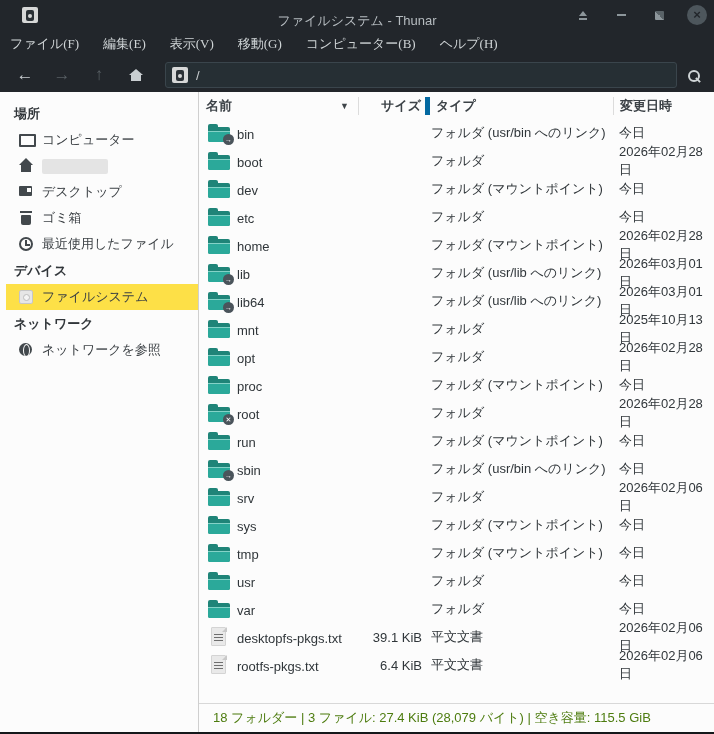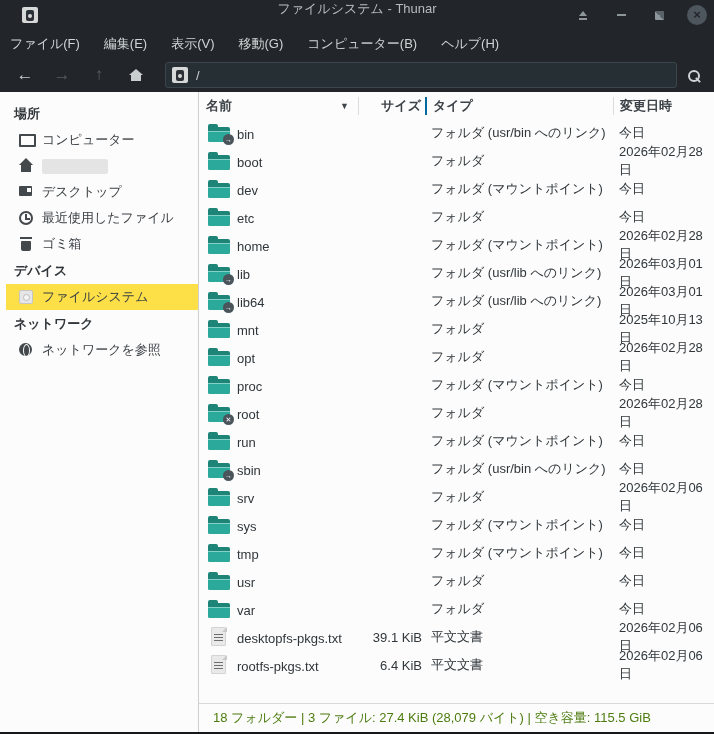--- a/index.html
+++ b/index.html
@@ -2,33 +2,33 @@
 <html><head>
 <meta charset="utf-8">
 <style>
   * { margin:0; padding:0; box-sizing:border-box; }
   html,body { width:714px; height:734px; }
   body { font-family:"Liberation Sans","DejaVu Sans",sans-serif; font-size:13px; }
   .window { position:relative; width:714px; height:734px; background:#fcfcfc; overflow:hidden; border-bottom:2px solid #14181b; }
 
   
   .chrome { position:absolute; top:0; left:0; right:0; height:92px; background:#22262b; }
-  .titlebar { display:flex; align-items:flex-start; height:30px; padding:0 8px; position:relative; }
+  .titlebar { display:flex; align-items:flex-end; height:30px; padding:0 8px; position:relative; }
   .win-icon { position:absolute; left:22px; top:7px; }
   .title { flex:1; text-align:center; color:#b6bcc0; font-size:13px; }
   .win-buttons { position:absolute; right:6px; top:0; height:30px; display:flex; align-items:center; gap:16px; }
   .wb { width:22px; height:22px; display:flex; align-items:center; justify-content:center; cursor:default; }
   .ico-eject { position:relative; width:12px; height:9px; }
   .ico-eject::before { content:""; position:absolute; left:2px; top:0; border-left:4px solid transparent; border-right:4px solid transparent; border-bottom:5px solid #8d969b; }
   .ico-eject::after { content:""; position:absolute; left:2px; bottom:0; width:8px; height:2px; background:#8d969b; }
   .ico-min { width:9px; height:2px; background:#8d969b; }
   .ico-max { width:9px; height:9px; background:linear-gradient(45deg,#8d969b 50%,#5a6368 50%); border-radius:1px; }
   .ico-close { width:20px; height:20px; border-radius:50%; background:#4d565c; color:#22262b; font-size:13px; font-weight:bold; line-height:19px; text-align:center; }
 
-  .menubar { display:flex; align-items:center; height:28px; padding-left:10px; gap:24px; }
+  .menubar { display:flex; align-items:center; height:28px; padding-left:10px; gap:24px;font-family:Liberation Serif, serif; }
   .menu-item { color:#cfd4d6; font-size:13px; cursor:default; }
 
   .toolbar { display:flex; align-items:center; height:34px; padding-left:12px; }
   .tb-btn { width:26px; height:26px; display:flex; align-items:center; justify-content:center; margin-right:11px; font-size:17px; }
   .tb-enabled { color:#c9ced1; }
   .tb-disabled { color:#585f64; }
   .ico-house { position:relative; width:14px; height:12px; }
   .ico-house::before { content:""; position:absolute; top:0; left:0; border-left:7px solid transparent; border-right:7px solid transparent; border-bottom:6px solid #c9ced1; }
   .ico-house::after { content:""; position:absolute; top:6px; left:2px; width:10px; height:6px; background:#c9ced1; }
   .pathbar { display:flex; align-items:center; width:512px; height:26px; margin-left:5px; background:#262f34; border:1px solid #3a454c; border-radius:3px; padding:0 6px; }
@@ -64,21 +64,21 @@
   .si-drive::before { content:""; position:absolute; inset:1px; background:#e6e6e6; border:1px solid #c6c6c6; border-radius:2px; }
   .si-drive::after { content:""; position:absolute; left:5px; top:5px; width:5px; height:5px; border:1px solid #bdbdbd; border-radius:50%; background:#f4f4f4; }
   .si-network::before { content:""; position:absolute; left:1px; top:1px; width:13px; height:13px; background:#42484c; border-radius:50%; }
   .si-network::after { content:""; position:absolute; left:5px; top:2px; width:5px; height:11px; border:1px solid #fcfcfc; border-radius:50%; box-shadow:-4px 5px 0 -4.5px #fcfcfc, 4px 5px 0 -4.5px #fcfcfc; }
 
   
   .filepane { flex:1; display:flex; flex-direction:column; background:#fcfcfc; }
   .list-header { display:flex; height:27px; align-items:center; color:#3c4247; font-weight:bold; }
   .col-name { width:159px; display:flex; align-items:center; padding-left:7px; }
   .col-size { width:67px; border-left:1px solid #dcdcdc; height:18px; display:flex; align-items:center; justify-content:flex-end; padding-right:4px; }
-  .col-type { width:188px; border-left:2px solid #0369a1; height:18px; display:flex; align-items:center; padding-left:6px; }
+  .col-type { width:188px; border-left:5px solid #0369a1; height:18px; display:flex; align-items:center; padding-left:6px; }
   .col-date { flex:1; border-left:1px solid #dcdcdc; height:18px; display:flex; align-items:center; padding-left:6px; }
   .sort-arrow { margin-left:auto; margin-right:9px; font-size:9px; color:#3f454a; }
   .rows { }
   .frow { display:flex; height:28px; align-items:center; color:#30363a; }
   .frow .c-name { width:159px; display:flex; align-items:flex-end; padding-left:9px; gap:7px; }
   .frow .c-size { width:67px; text-align:right; padding-right:3px; }
   .frow .c-type { width:188px; padding-left:6px; }
   .frow .c-date { flex:1; padding-left:6px; }
 
   
@@ -169,26 +169,26 @@
         </div>
         <div class="sb-item">
           <div class="si si-home"></div>
           <div class="redact-block"></div>
         </div>
         <div class="sb-item">
           <div class="si si-desktop"></div>
           <span>デスクトップ</span>
         </div>
         <div class="sb-item">
+          <div class="si si-trash"></div>
+          <span>ゴミ箱</span>
+        </div>
+        <div class="sb-item">
           <div class="si si-recent"></div>
           <span>最近使用したファイル</span>
-        </div>
-        <div class="sb-item">
-          <div class="si si-trash"></div>
-          <span>ゴミ箱</span>
         </div>
         <div class="sb-header">デバイス</div>
         <div class="sb-item selected">
           <div class="si si-drive"></div>
           <span>ファイルシステム</span>
         </div>
         <div class="sb-header">ネットワーク</div>
         <div class="sb-item">
           <div class="si si-network"></div>
           <span>ネットワークを参照</span>

